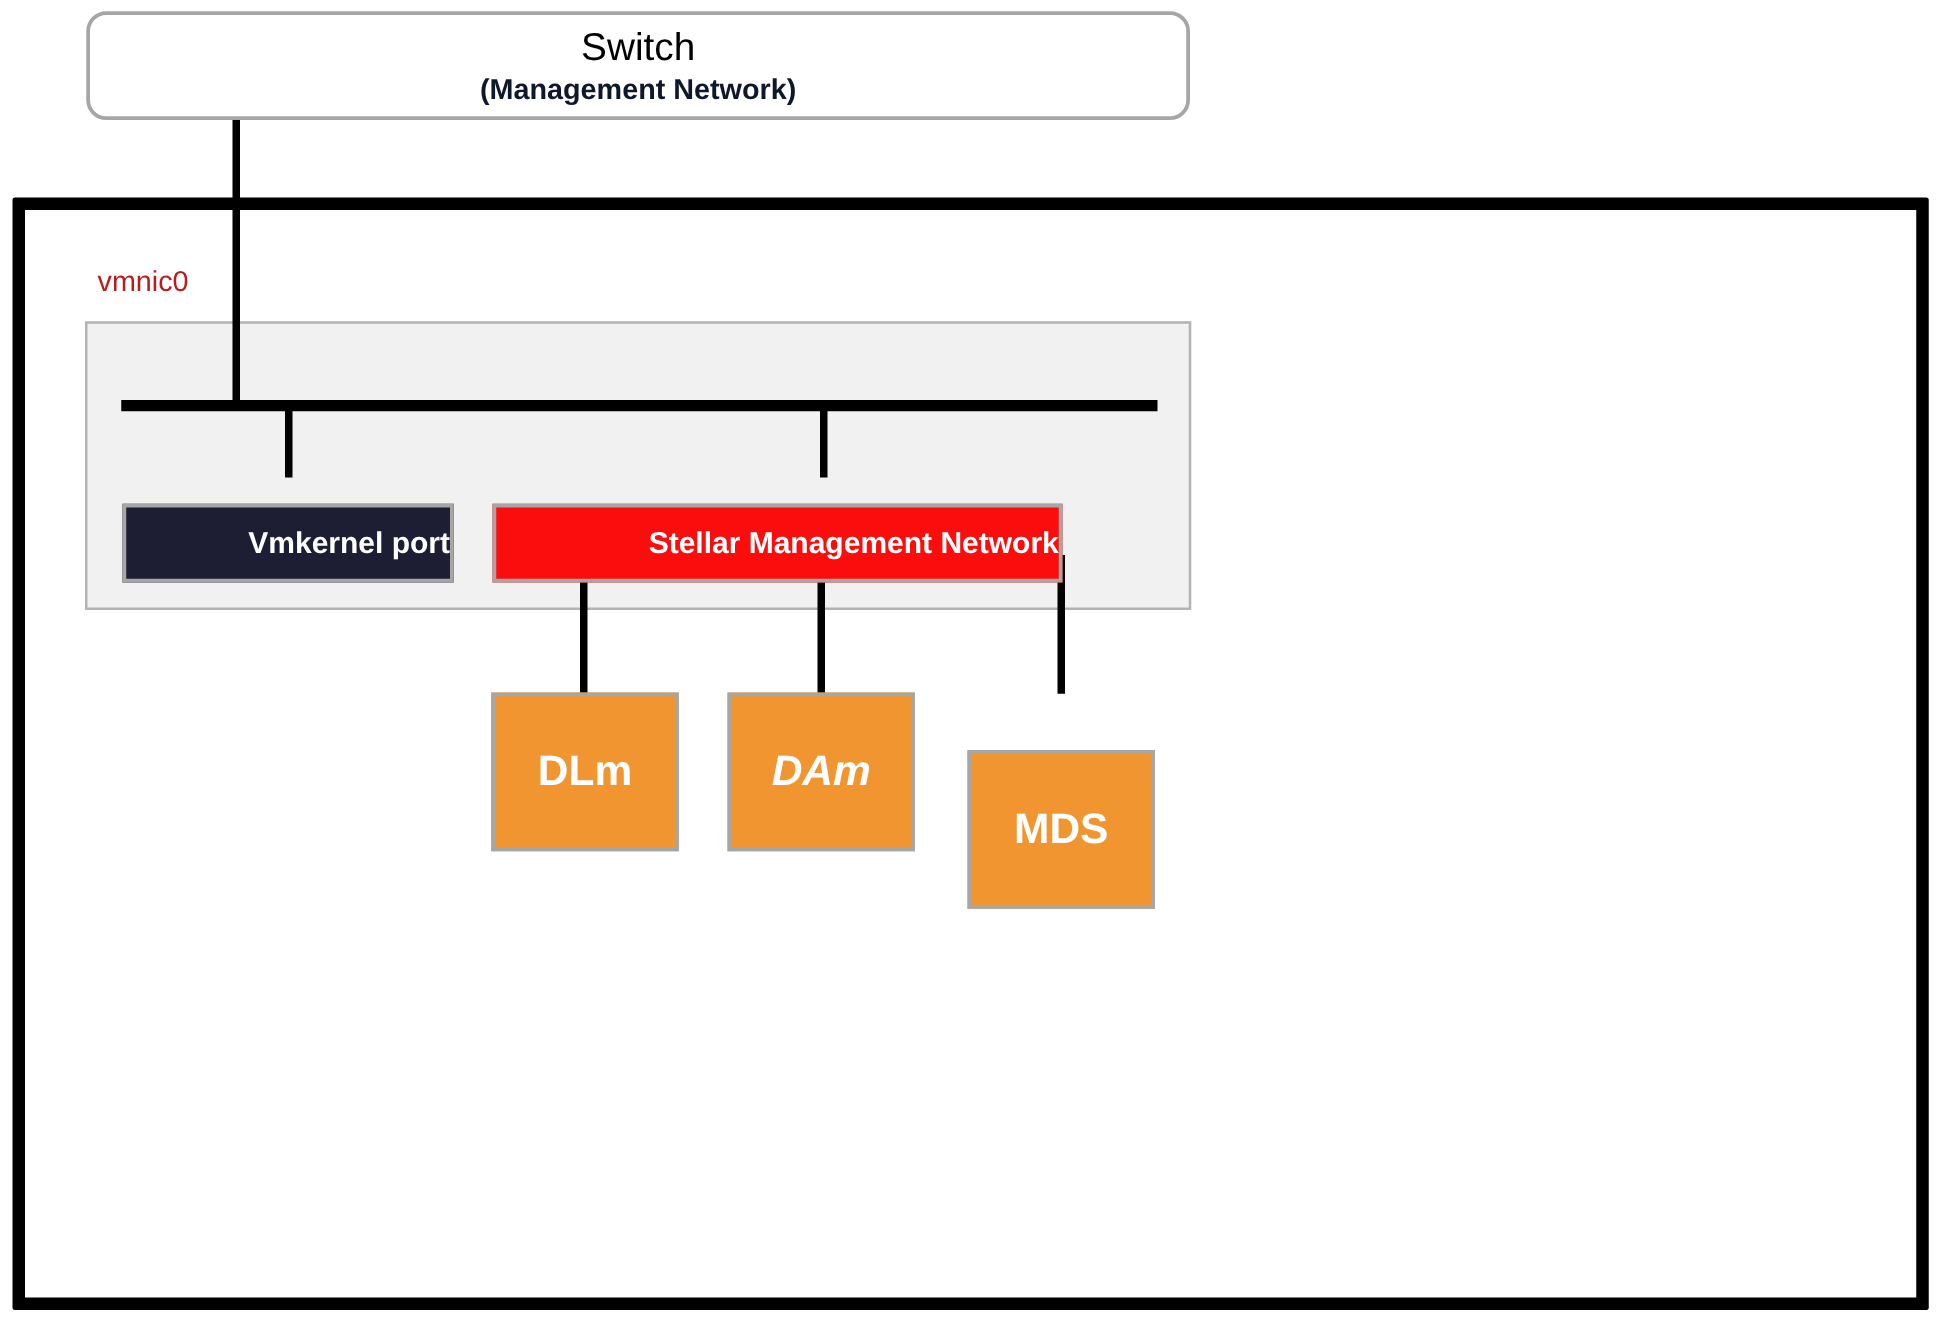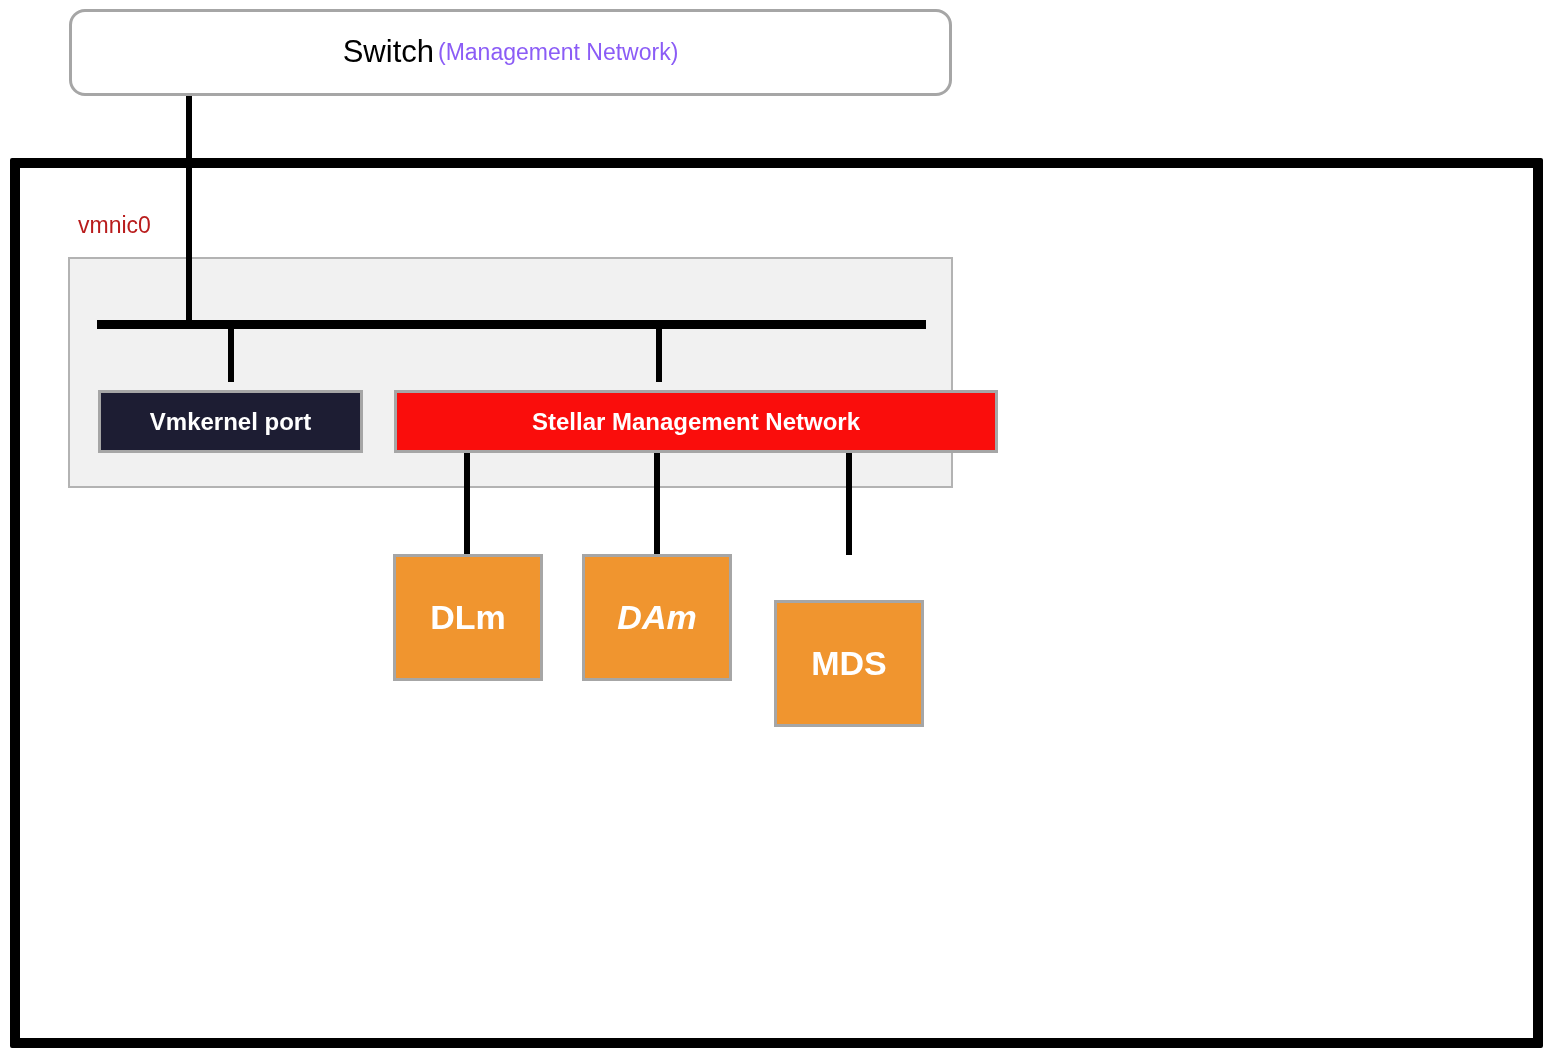--- a/index.html
+++ b/index.html
@@ -19,35 +19,36 @@
   
   .switch-box {
     position: absolute;
     left: 69px; top: 9px;
     width: 883px; height: 87px;
     box-sizing: border-box;
     background: #ffffff;
     border: 3px solid #a6a6a6;
     border-radius: 16px;
     display: flex;
-    flex-direction: row;
+    flex-direction: column;
     align-items: center;
     justify-content: center;
     gap: 4px;
     z-index: 3;
   }
   .switch-title {
     font-size: 31px;
     line-height: 1.05;
     color: #000000;
   }
   .switch-subtitle {
     font-size: 23px;
     line-height: 1.05;
-    color: #8b5cf6;
+    color: #0f172a;
+    font-weight: bold;
   }
 
   
   .vline {
     position: absolute;
     background: #000000;
     width: 6px;
     z-index: 2;
   }
   .uplink-line   { left: 186px; top: 95px;  height: 230px; }
@@ -102,34 +103,34 @@
     width: 885px; height: 231px;
     box-sizing: border-box;
     background: #f1f1f1;
     border: 2px solid #b3b3b3;
     z-index: 1;
   }
 
   
   .port-box {
     position: absolute;
-    top: 390px;
+    top: 403px;
     height: 63px;
     box-sizing: border-box;
     border: 3px solid #a6a6a6;
     display: flex;
     align-items: center;
-    justify-content: center;
+    justify-content: flex-end;
     color: #ffffff;
     font-size: 24px;
     font-weight: bold;
     z-index: 3;
   }
   .vmkernel-box { left: 98px;  width: 265px; background: #1d1d33; }
-  .stellar-box  { left: 394px; width: 604px; background: #fa0d0c; }
+  .stellar-box  { left: 394px; width: 456px; background: #fa0d0c; }
 
   
   .vm-box {
     position: absolute;
     top: 554px;
     width: 150px; height: 127px;
     box-sizing: border-box;
     background: #f0952f;
     border: 3px solid #a6a6a6;
     display: flex;

